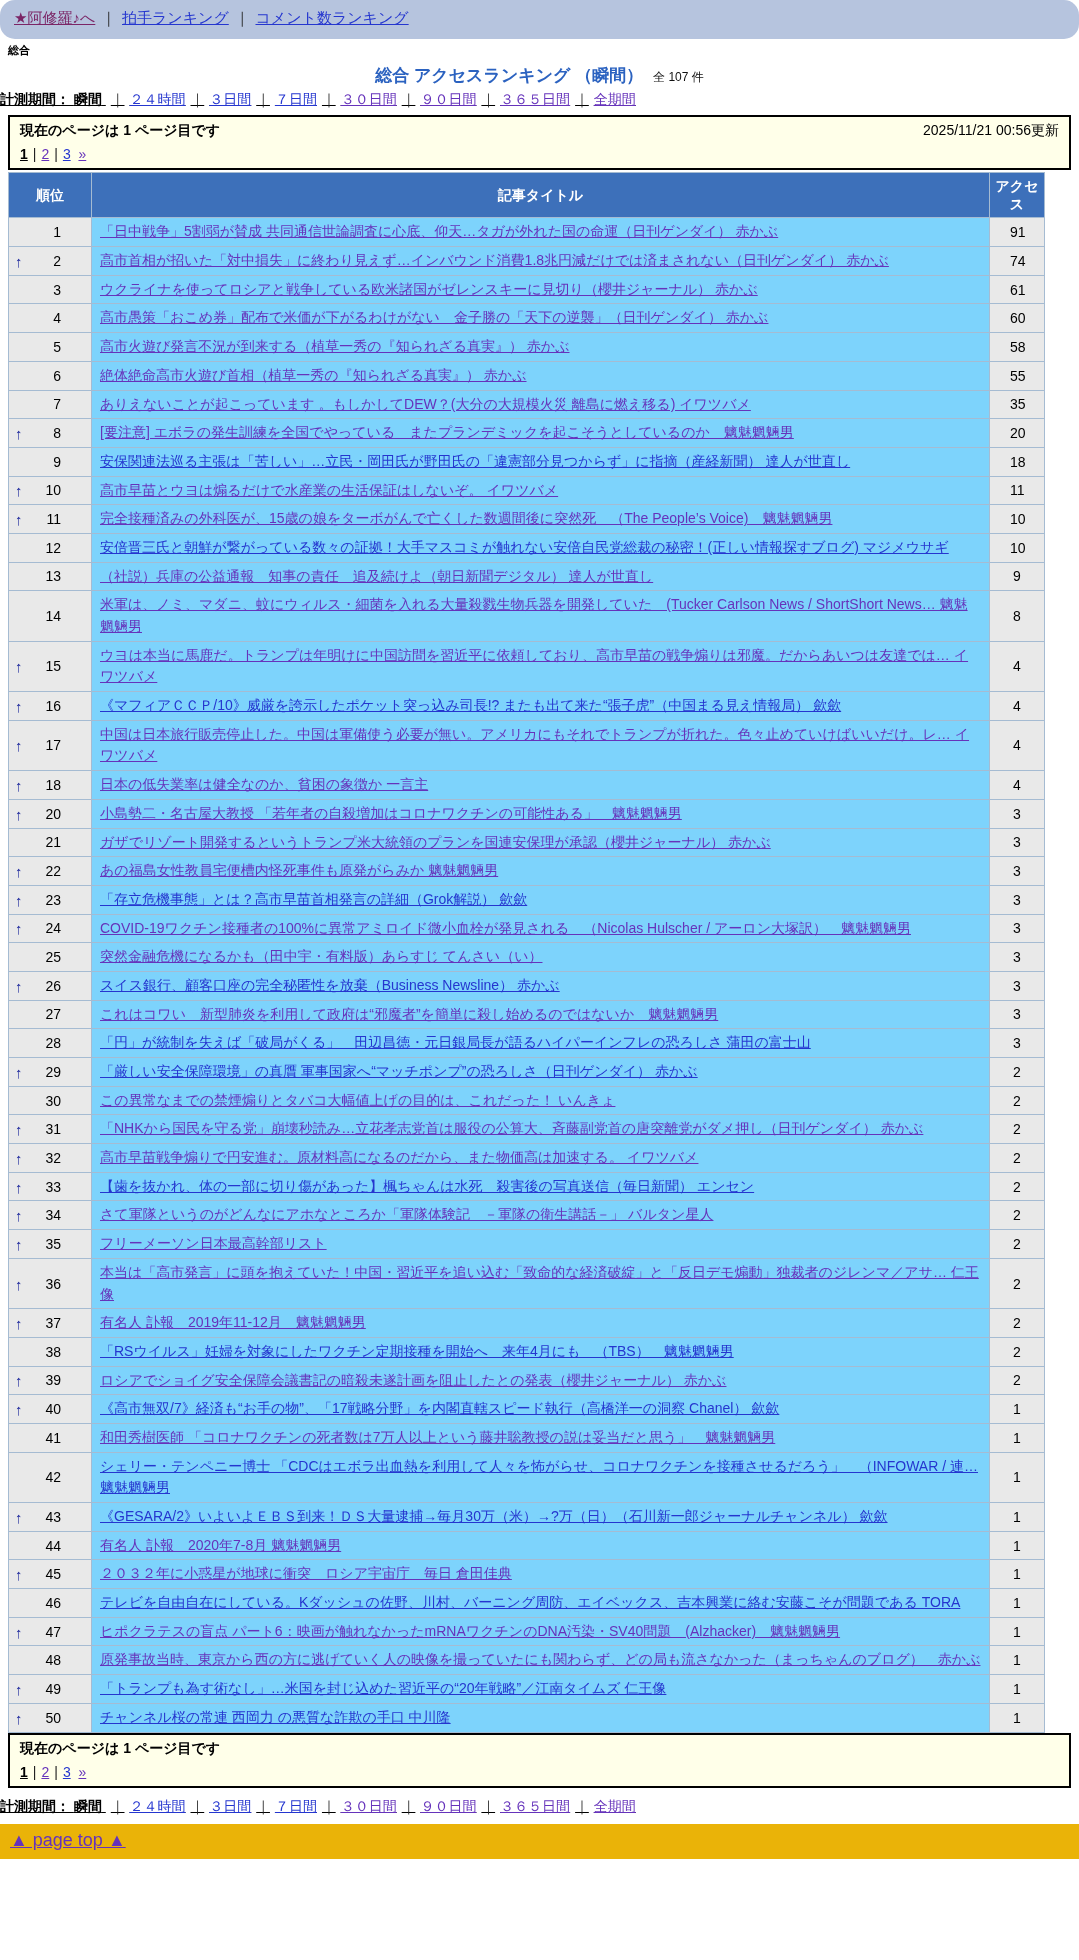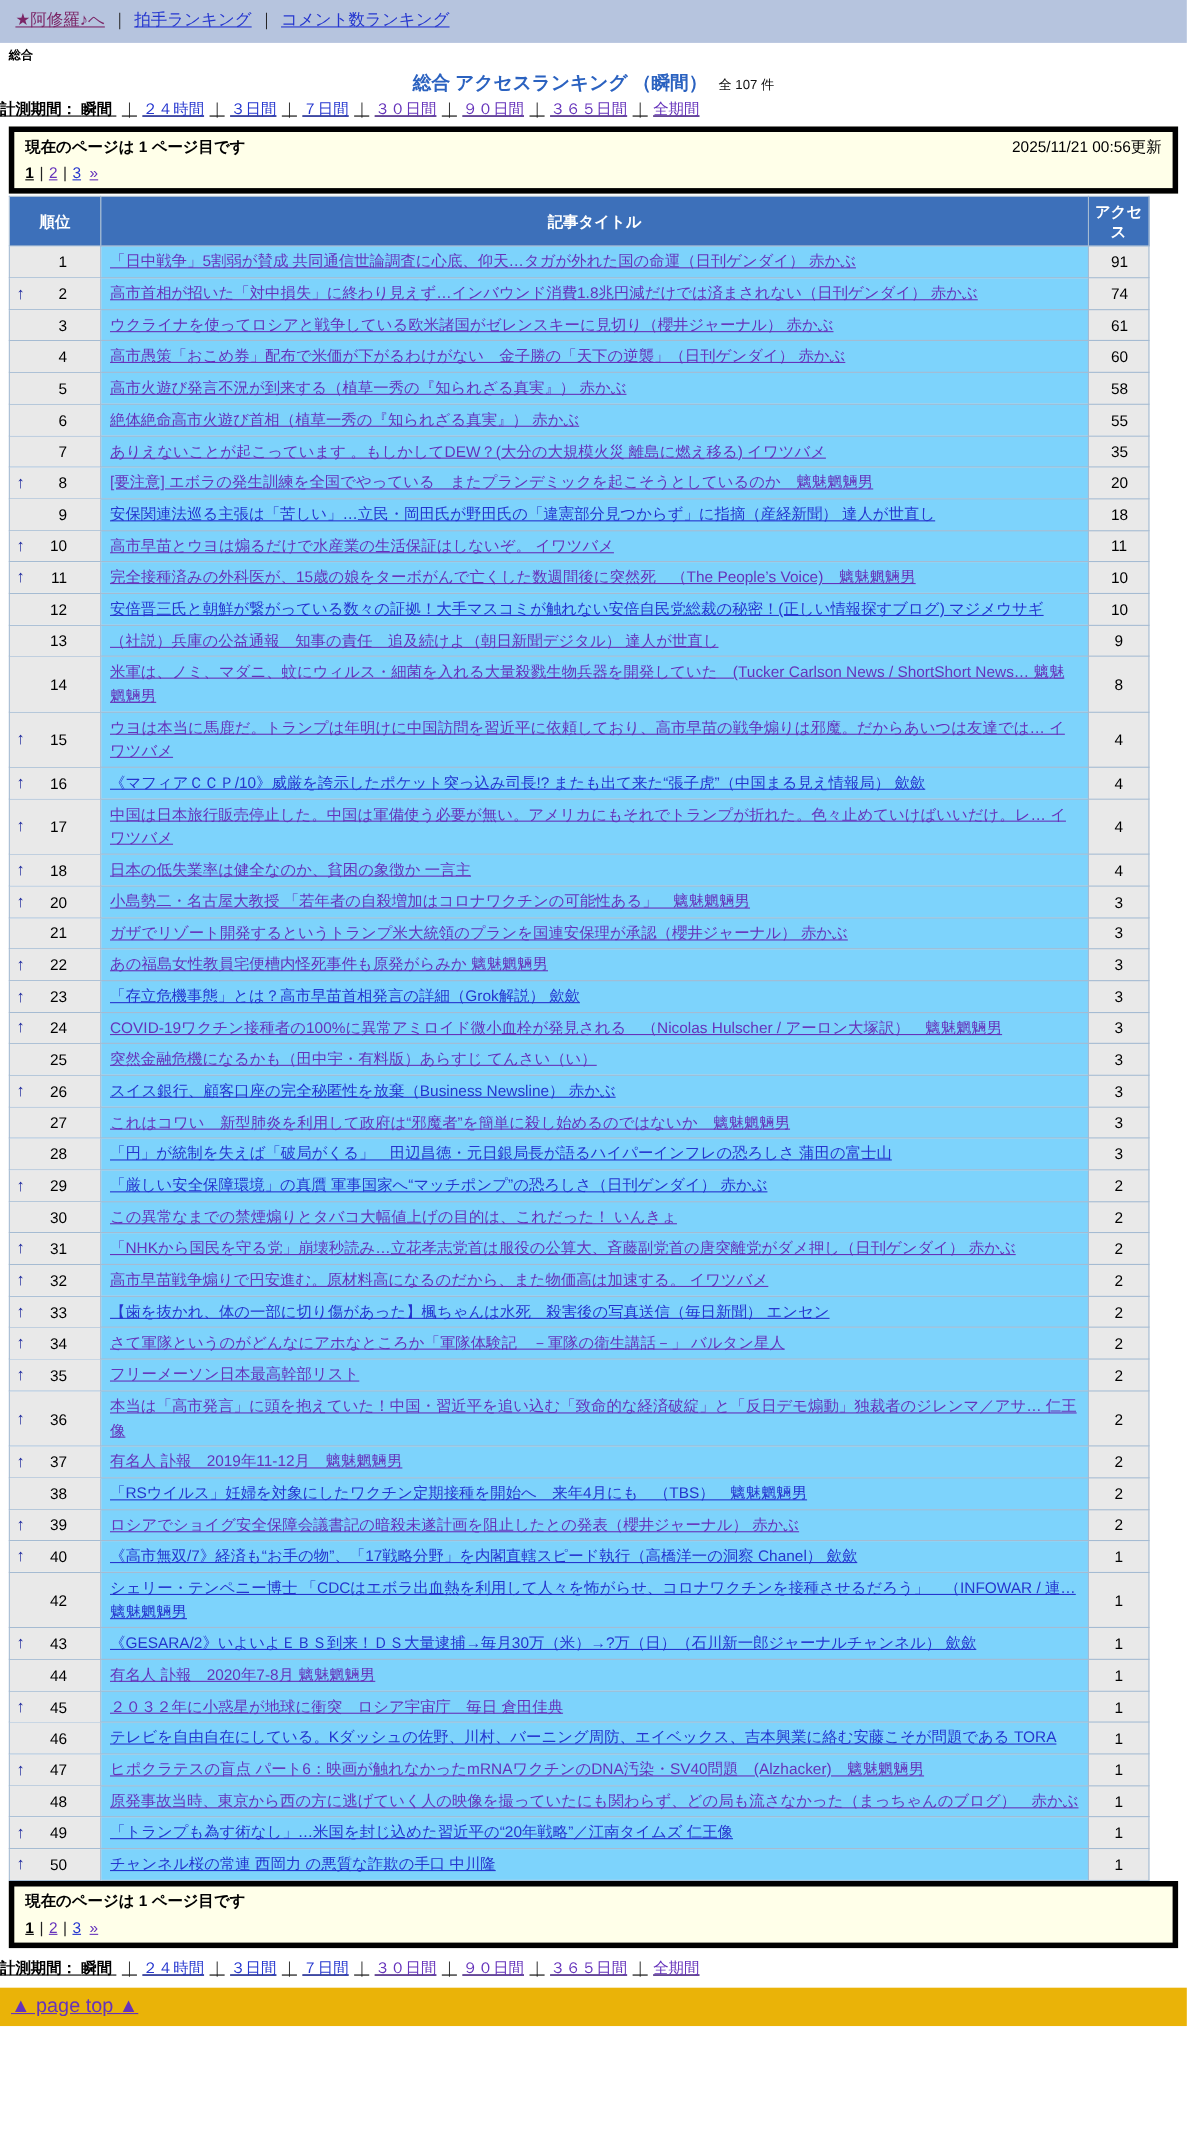--- a/index.html
+++ b/index.html
@@ -10,20 +10,21 @@
     color:#000;
   }
   a{text-decoration:underline;cursor:pointer;}
   .lnk{color:#2536cf;}
   .vis{color:#6633bb;}
   .home{color:#7b2566;}
   .topbar{
     background:#b6c4de;
     padding:9px 12px 11px 14px;
     font-size:15px;
+    border-radius:15px;
   }
   .topbar .sep{color:#222;margin:0 6px;}
   .catlabel{
     font-size:11px;font-weight:bold;color:#000;
     margin:4px 0 2px 8px;
   }
   .pagetitle{
     text-align:center;
     margin:6px 0 2px 0;
   }
@@ -32,21 +33,21 @@
   }
   .pagetitle .total{font-size:12px;color:#111;margin-left:6px;}
   .periodline{
     text-align:left;font-size:14px;margin:4px 0 6px 0;text-decoration:underline;
   }
   .periodline .plabel{font-weight:bold;}
   .periodline .cur{font-weight:bold;color:#000;}
   .periodline .psep{color:#222;margin:0 5px;}
   .infobox{
     background:#ffffe9;
-    border:5px solid #000000;
+    border:2px solid #000000;
     margin:0 8px;
     padding:5px 10px 6px 10px;
     font-size:14px;
   }
   .inforow{display:flex;justify-content:space-between;align-items:baseline;}
   .inforow .bold1{font-weight:bold;}
   .pagerow{margin-top:6px;}
   .pagerow .cur-page{font-weight:bold;color:#000;text-decoration:underline;}
   .pagerow .psep{color:#222;margin:0 5px;}
   table.rank{
@@ -328,20 +329,25 @@
         <td class="c-rank"><span class="up">↑</span><span>39</span></td>
         <td class="c-title"><a class="vis">ロシアでショイグ安全保障会議書記の暗殺未遂計画を阻止したとの発表（櫻井ジャーナル） 赤かぶ</a></td>
         <td class="c-acc">2</td>
       </tr>
       <tr>
         <td class="c-rank"><span class="up">↑</span><span>40</span></td>
         <td class="c-title"><a class="lnk">《高市無双/7》経済も“お手の物”、「17戦略分野」を内閣直轄スピード執行（高橋洋一の洞察 Chanel） 歛歛</a></td>
         <td class="c-acc">1</td>
       </tr>
       <tr>
+        <td class="c-rank"><span>41</span></td>
+        <td class="c-title"><a class="vis">和田秀樹医師 「コロナワクチンの死者数は7万人以上という藤井聡教授の説は妥当だと思う」　魑魅魍魎男</a></td>
+        <td class="c-acc">1</td>
+      </tr>
+      <tr>
         <td class="c-rank"><span>42</span></td>
         <td class="c-title"><a class="lnk">シェリー・テンペニー博士 「CDCはエボラ出血熱を利用して人々を怖がらせ、コロナワクチンを接種させるだろう」　（INFOWAR / 連… 魑魅魍魎男</a></td>
         <td class="c-acc">1</td>
       </tr>
       <tr>
         <td class="c-rank"><span class="up">↑</span><span>43</span></td>
         <td class="c-title"><a class="lnk">《GESARA/2》いよいよＥＢＳ到来！ＤＳ大量逮捕→毎月30万（米）→?万（日）（石川新一郎ジャーナルチャンネル） 歛歛</a></td>
         <td class="c-acc">1</td>
       </tr>
       <tr>

